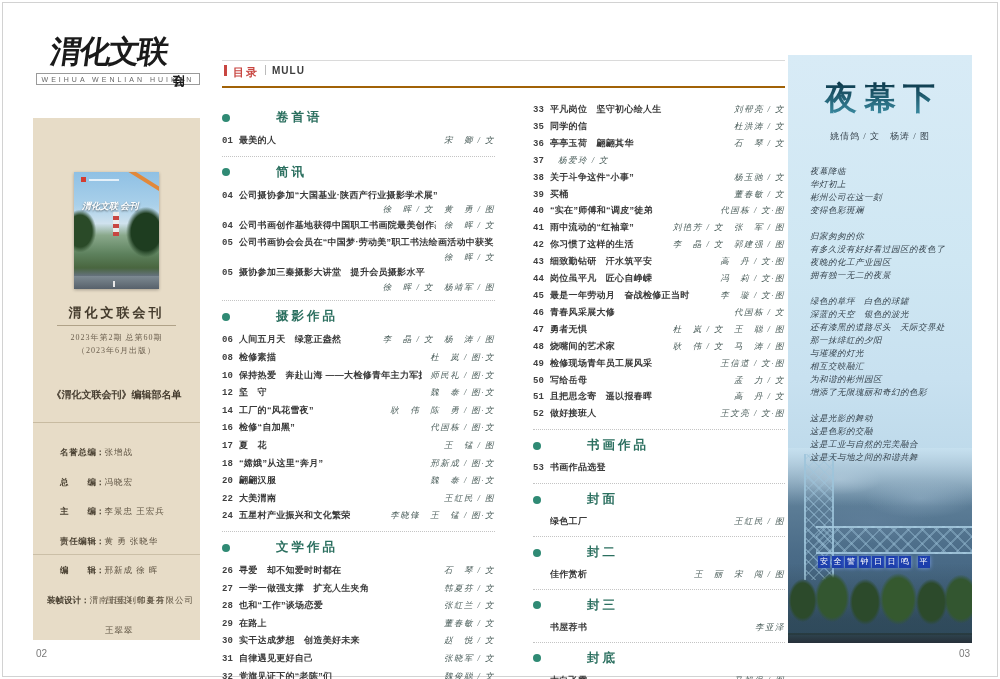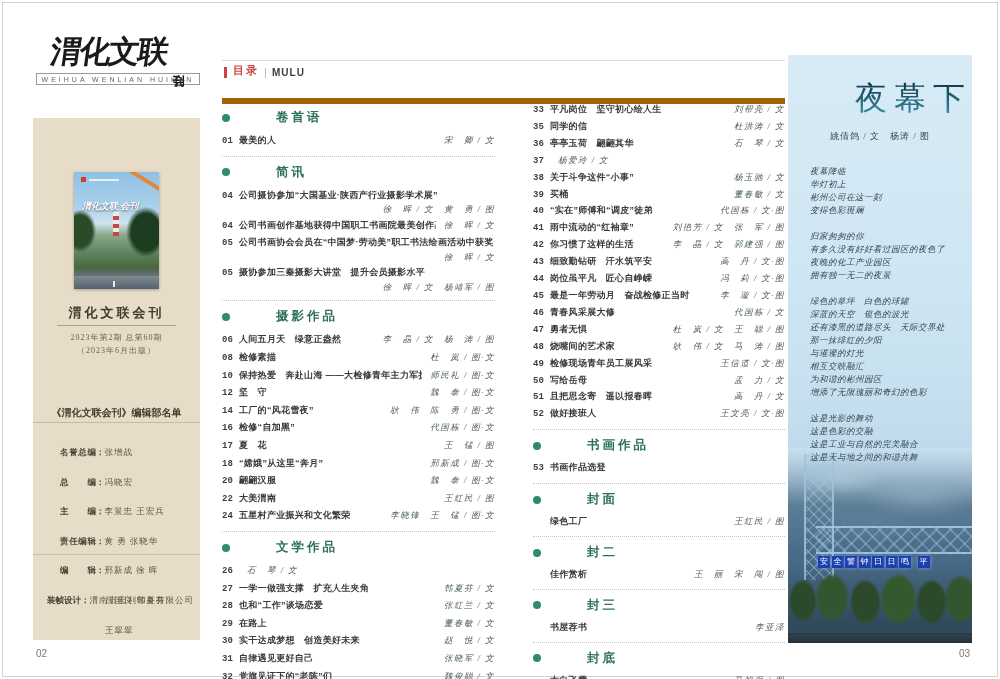--- a/index.html
+++ b/index.html
@@ -34,41 +34,41 @@
                font-style:italic;text-shadow:0 1px 2px rgba(0,0,0,.55);white-space:nowrap;}
   .cover-road{position:absolute;bottom:0;left:0;right:0;height:13px;
               background:linear-gradient(180deg,#7d8a92,#57616b);}
   .cover-road::after{content:"";position:absolute;left:46%;top:5px;width:2px;height:6px;background:#e8e8e8;}
 
   .journal-title{position:absolute;top:186px;width:100%;text-align:center;font-size:13px;
                  letter-spacing:3px;color:#44user3b2d;color:#443b2d;font-weight:600;}
   .card-hr{position:absolute;top:207px;left:24px;right:24px;border-top:1px solid #b0a288;}
   .issue1{position:absolute;top:214px;width:100%;text-align:center;font-size:8px;color:#6d6150;letter-spacing:1px;}
   .issue2{position:absolute;top:227px;width:100%;text-align:center;font-size:8px;color:#6d6150;letter-spacing:1px;}
-  .board-heading{position:absolute;top:288px;width:100%;text-align:center;font-size:10px;
+  .board-heading{position:absolute;top:270px;width:100%;text-align:center;font-size:10px;
                  font-weight:700;color:#453c2f;font-family:"Liberation Sans",sans-serif;}
   .board-hr{position:absolute;top:304px;left:0;right:0;border-top:1px solid #c8bba1;}
   .staff{position:absolute;top:312px;left:27px;right:12px;font-size:8.5px;color:#5f5443;}
   .staff-row{display:flex;line-height:13.6px;white-space:nowrap;margin-top:16px;}
   .slabel{display:inline-block;width:36px;text-align:justify;text-align-last:justify;
           font-weight:700;color:#4a4132;font-family:"Liberation Sans",sans-serif;}
   .scolon{font-weight:700;color:#4a4132;}
   .svalue{letter-spacing:1px;}
   .staff-row.cont{padding-left:45px;}
   .card-divider{position:absolute;top:436px;left:0;right:0;border-top:1px solid #cbbfa7;}
   .design-row{position:absolute;top:477px;left:14px;right:8px;font-size:8.5px;color:#5f5443;white-space:nowrap;}
   .design-row .dlabel{font-weight:700;color:#4a4132;font-family:"Liberation Sans",sans-serif;}
 
   .pagenum{position:absolute;top:648px;font-size:10px;color:#7a7a7a;font-family:"Liberation Sans",sans-serif;}
   .pagenum.left{left:36px;} .pagenum.right{right:30px;}
 
   
   .toc{position:absolute;left:222px;top:60px;width:563px;height:592px;}
-  .toc-header{display:flex;align-items:flex-end;gap:6px;border-top:1px solid #dadada;
-              border-bottom:6px solid #a16207;padding:4px 0 20px 2px;height:13px;}
+  .toc-header{display:flex;align-items:flex-start;gap:6px;border-top:1px solid #dadada;
+              border-bottom:2px solid #a16207;padding:4px 0 8px 2px;height:13px;}
   .red-bar{width:3px;height:11px;background:#c84641;}
   .toc-cn{font-size:11px;font-weight:700;color:#c84641;letter-spacing:2px;
           font-family:"Liberation Sans",sans-serif;}
   .toc-sep{width:1px;height:10px;background:#bbb;}
   .toc-en{font-size:10px;font-weight:700;color:#3c3c3c;letter-spacing:1px;
           font-family:"Liberation Sans",sans-serif;}
   .toc-col{position:absolute;top:30px;padding-top:12px;}
   .col-left{left:0;width:273px;}
   .col-right{left:311px;width:252px;}
 
@@ -83,21 +83,21 @@
           font-family:"Liberation Sans",sans-serif;overflow:hidden;}
   .eauth{flex:none;margin-left:8px;font-size:8.5px;font-style:italic;color:#4c5f5c;letter-spacing:1.5px;}
   .authors-line{justify-content:flex-end;line-height:14.5px !important;margin-top:-2px;}
   .cover-row .etitle{font-weight:700;}
   .toc-dotted{border-top:1px dotted #c4c4c4;margin:6px 0;}
   .toc-endline{border-top:1.5px solid #c9c9c9;margin-top:7px;}
 
   
   .feature{position:absolute;left:788px;top:55px;width:184px;height:588px;overflow:hidden;
            background:linear-gradient(180deg,#d8ebf6 0%,#cfe7f3 35%,#c8e1f0 55%,#bdd9ea 70%,#a8c8dd 82%,#90b4cd 92%);}
-  .f-title{margin:22px 0 0;text-align:right;font-size:32px;font-weight:400;letter-spacing:7px;
+  .f-title{margin:22px 0 0;text-align:center;font-size:32px;font-weight:700;letter-spacing:7px;
            text-indent:7px;background:linear-gradient(180deg,#0e3c4e 15%,#3a8aa0 85%);
            -webkit-background-clip:text;background-clip:text;color:transparent;}
   .f-byline{margin-top:9px;text-align:center;font-size:9px;color:#3c4852;letter-spacing:1px;}
   .f-poem{position:relative;z-index:2;margin:23px 0 0 22px;font-size:8.5px;line-height:13px;
           color:#394650;font-style:italic;letter-spacing:.5px;}
   .f-stanza{margin-bottom:13px;}
   .poem-line{white-space:nowrap;font-family:Liberation Mono, monospace;}
 
   .f-photo{position:absolute;left:0;right:0;bottom:0;height:195px;z-index:1;
     background:
@@ -315,20 +315,21 @@
           <span class="etitle">五星村产业振兴和文化繁荣</span>
           <span class="eauth">李晓锋　王　锰 / 图·文</span>
         </div>
         <div class="toc-dotted"></div>
         <div class="toc-sec-head">
           <span class="bullet"></span>
           <span class="sec-title">文学作品</span>
         </div>
         <div class="toc-row">
           <span class="epage">26</span>
+          <span class="etitle">寻爱　却不知爱时时都在</span>
           <span class="eauth">石　琴 / 文</span>
         </div>
         <div class="toc-row">
           <span class="epage">27</span>
           <span class="etitle">一学一做强支撑　扩充人生夹角</span>
           <span class="eauth">韩夏芬 / 文</span>
         </div>
         <div class="toc-row">
           <span class="epage">28</span>
           <span class="etitle">也和“工作”谈场恋爱</span>

